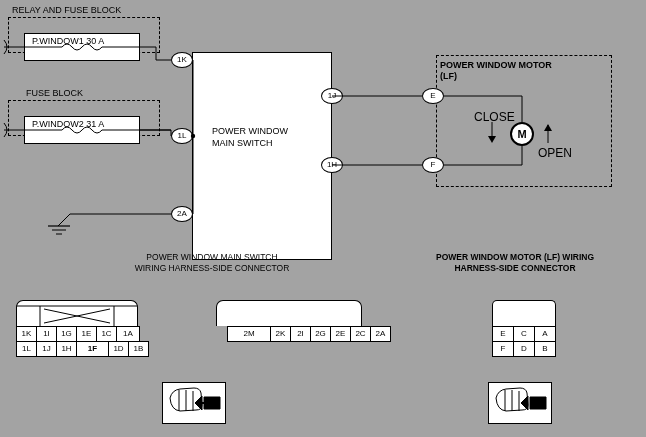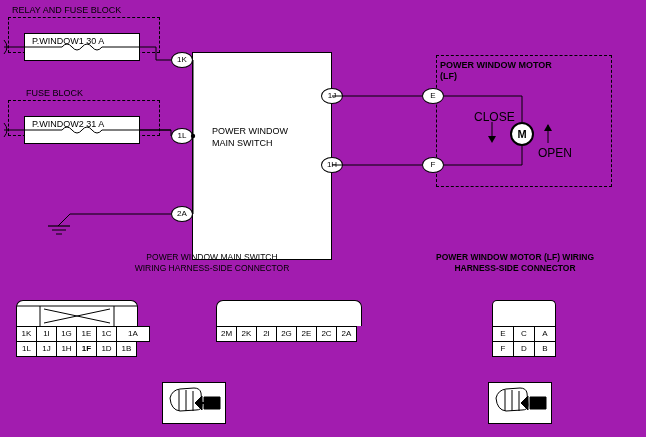--- a/index.html
+++ b/index.html
@@ -7,21 +7,21 @@
     padding: 0;
     background: #ffffff;
   }
   body {
     font-family: "Liberation Sans", sans-serif;
   }
   #root {
     position: relative;
     width: 646px;
     height: 437px;
-    background: #a21caf;
+    background: #a3a3a3;
     overflow: hidden;
   }
   .lbl {
     position: absolute;
     font-size: 9px;
     color: #000;
     white-space: pre;
     line-height: 11px;
     letter-spacing: 0px;
   }
@@ -201,35 +201,35 @@
   <div style="position:absolute; left:216px; top:300px; width:146px; height:26px; border:1px solid #000; border-bottom:none; box-sizing:border-box; background:#fff; border-radius:7px 7px 0 0;"></div>
   <div style="position:absolute; left:492px; top:300px; width:64px; height:26px; border:1px solid #000; border-bottom:none; box-sizing:border-box; background:#fff; border-radius:5px 5px 0 0;"></div>
 
   <div class="conn-grid" id="grid-main-left" style="left:16px; top:326px;">
       <div class="conn-row">
         <div class="conn-cell" style="width: 21px;">1K</div>
         <div class="conn-cell" style="width: 21px; margin-left: -1px;">1I</div>
         <div class="conn-cell" style="width: 21px; margin-left: -1px;">1G</div>
         <div class="conn-cell" style="width: 21px; margin-left: -1px;">1E</div>
         <div class="conn-cell" style="width: 21px; margin-left: -1px;">1C</div>
-        <div class="conn-cell" style="width: 34px; margin-left: -1px;">1A</div>
+        <div class="conn-cell" style="width: 24px; margin-left: -1px;">1A</div>
       </div>
       <div class="conn-row">
         <div class="conn-cell" style="width: 21px; margin-top: -1px;">1L</div>
         <div class="conn-cell" style="width: 21px; margin-left: -1px; margin-top: -1px;">1J</div>
         <div class="conn-cell" style="width: 21px; margin-left: -1px; margin-top: -1px;">1H</div>
-        <div class="conn-cell" style="width: 21px; margin-left: -1px; margin-top: -1px; font-weight: bold;">1F</div>
+        <div class="conn-cell" style="width: 33px; margin-left: -1px; margin-top: -1px; font-weight: bold;">1F</div>
         <div class="conn-cell" style="width: 21px; margin-left: -1px; margin-top: -1px;">1D</div>
         <div class="conn-cell" style="width: 21px; margin-left: -1px; margin-top: -1px;">1B</div>
       </div>
     </div>
 
   <div class="conn-grid" id="grid-main-right" style="left:216px; top:326px;">
       <div class="conn-row">
-        <div class="conn-cell" style="width: 21px;">2M</div>
+        <div class="conn-cell" style="width: 44px; margin-left: 11px;">2M</div>
         <div class="conn-cell" style="width: 21px; margin-left: -1px;">2K</div>
         <div class="conn-cell" style="width: 21px; margin-left: -1px;">2I</div>
         <div class="conn-cell" style="width: 21px; margin-left: -1px;">2G</div>
         <div class="conn-cell" style="width: 21px; margin-left: -1px;">2E</div>
         <div class="conn-cell" style="width: 21px; margin-left: -1px;">2C</div>
         <div class="conn-cell" style="width: 21px; margin-left: -1px;">2A</div>
       </div>
     </div>
 
   <div class="conn-grid" id="grid-motor" style="left:492px; top:326px;">

